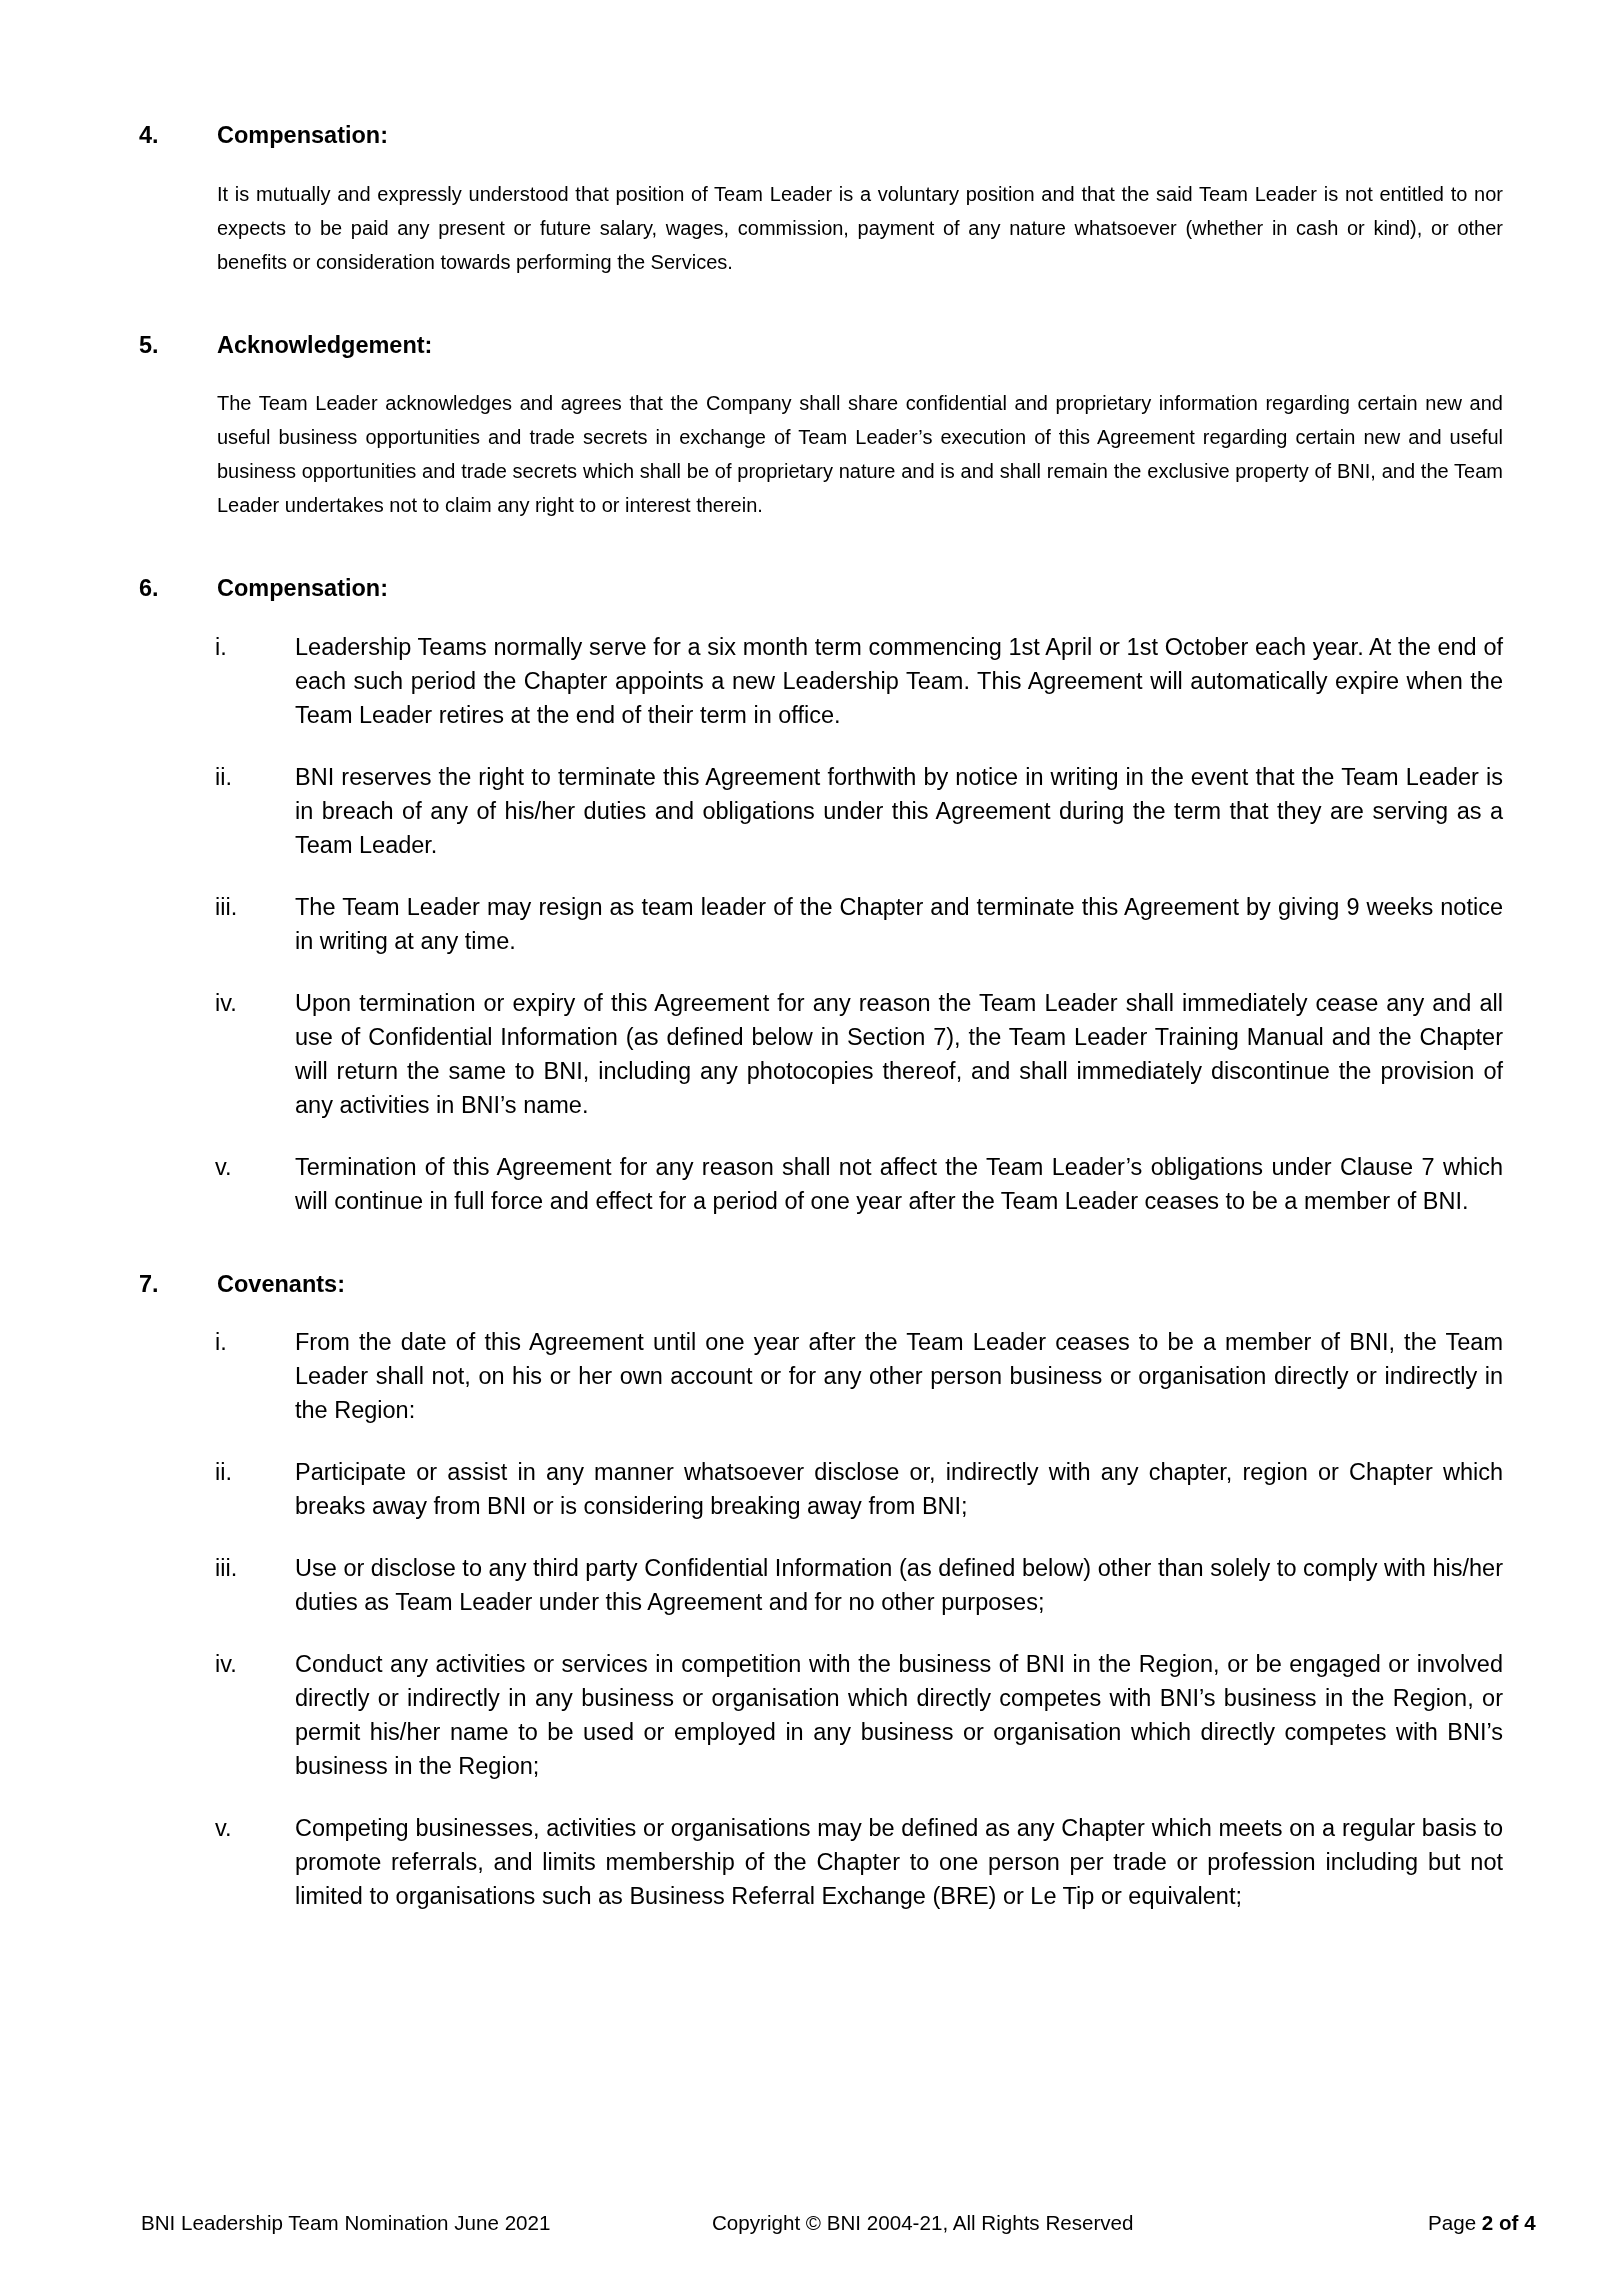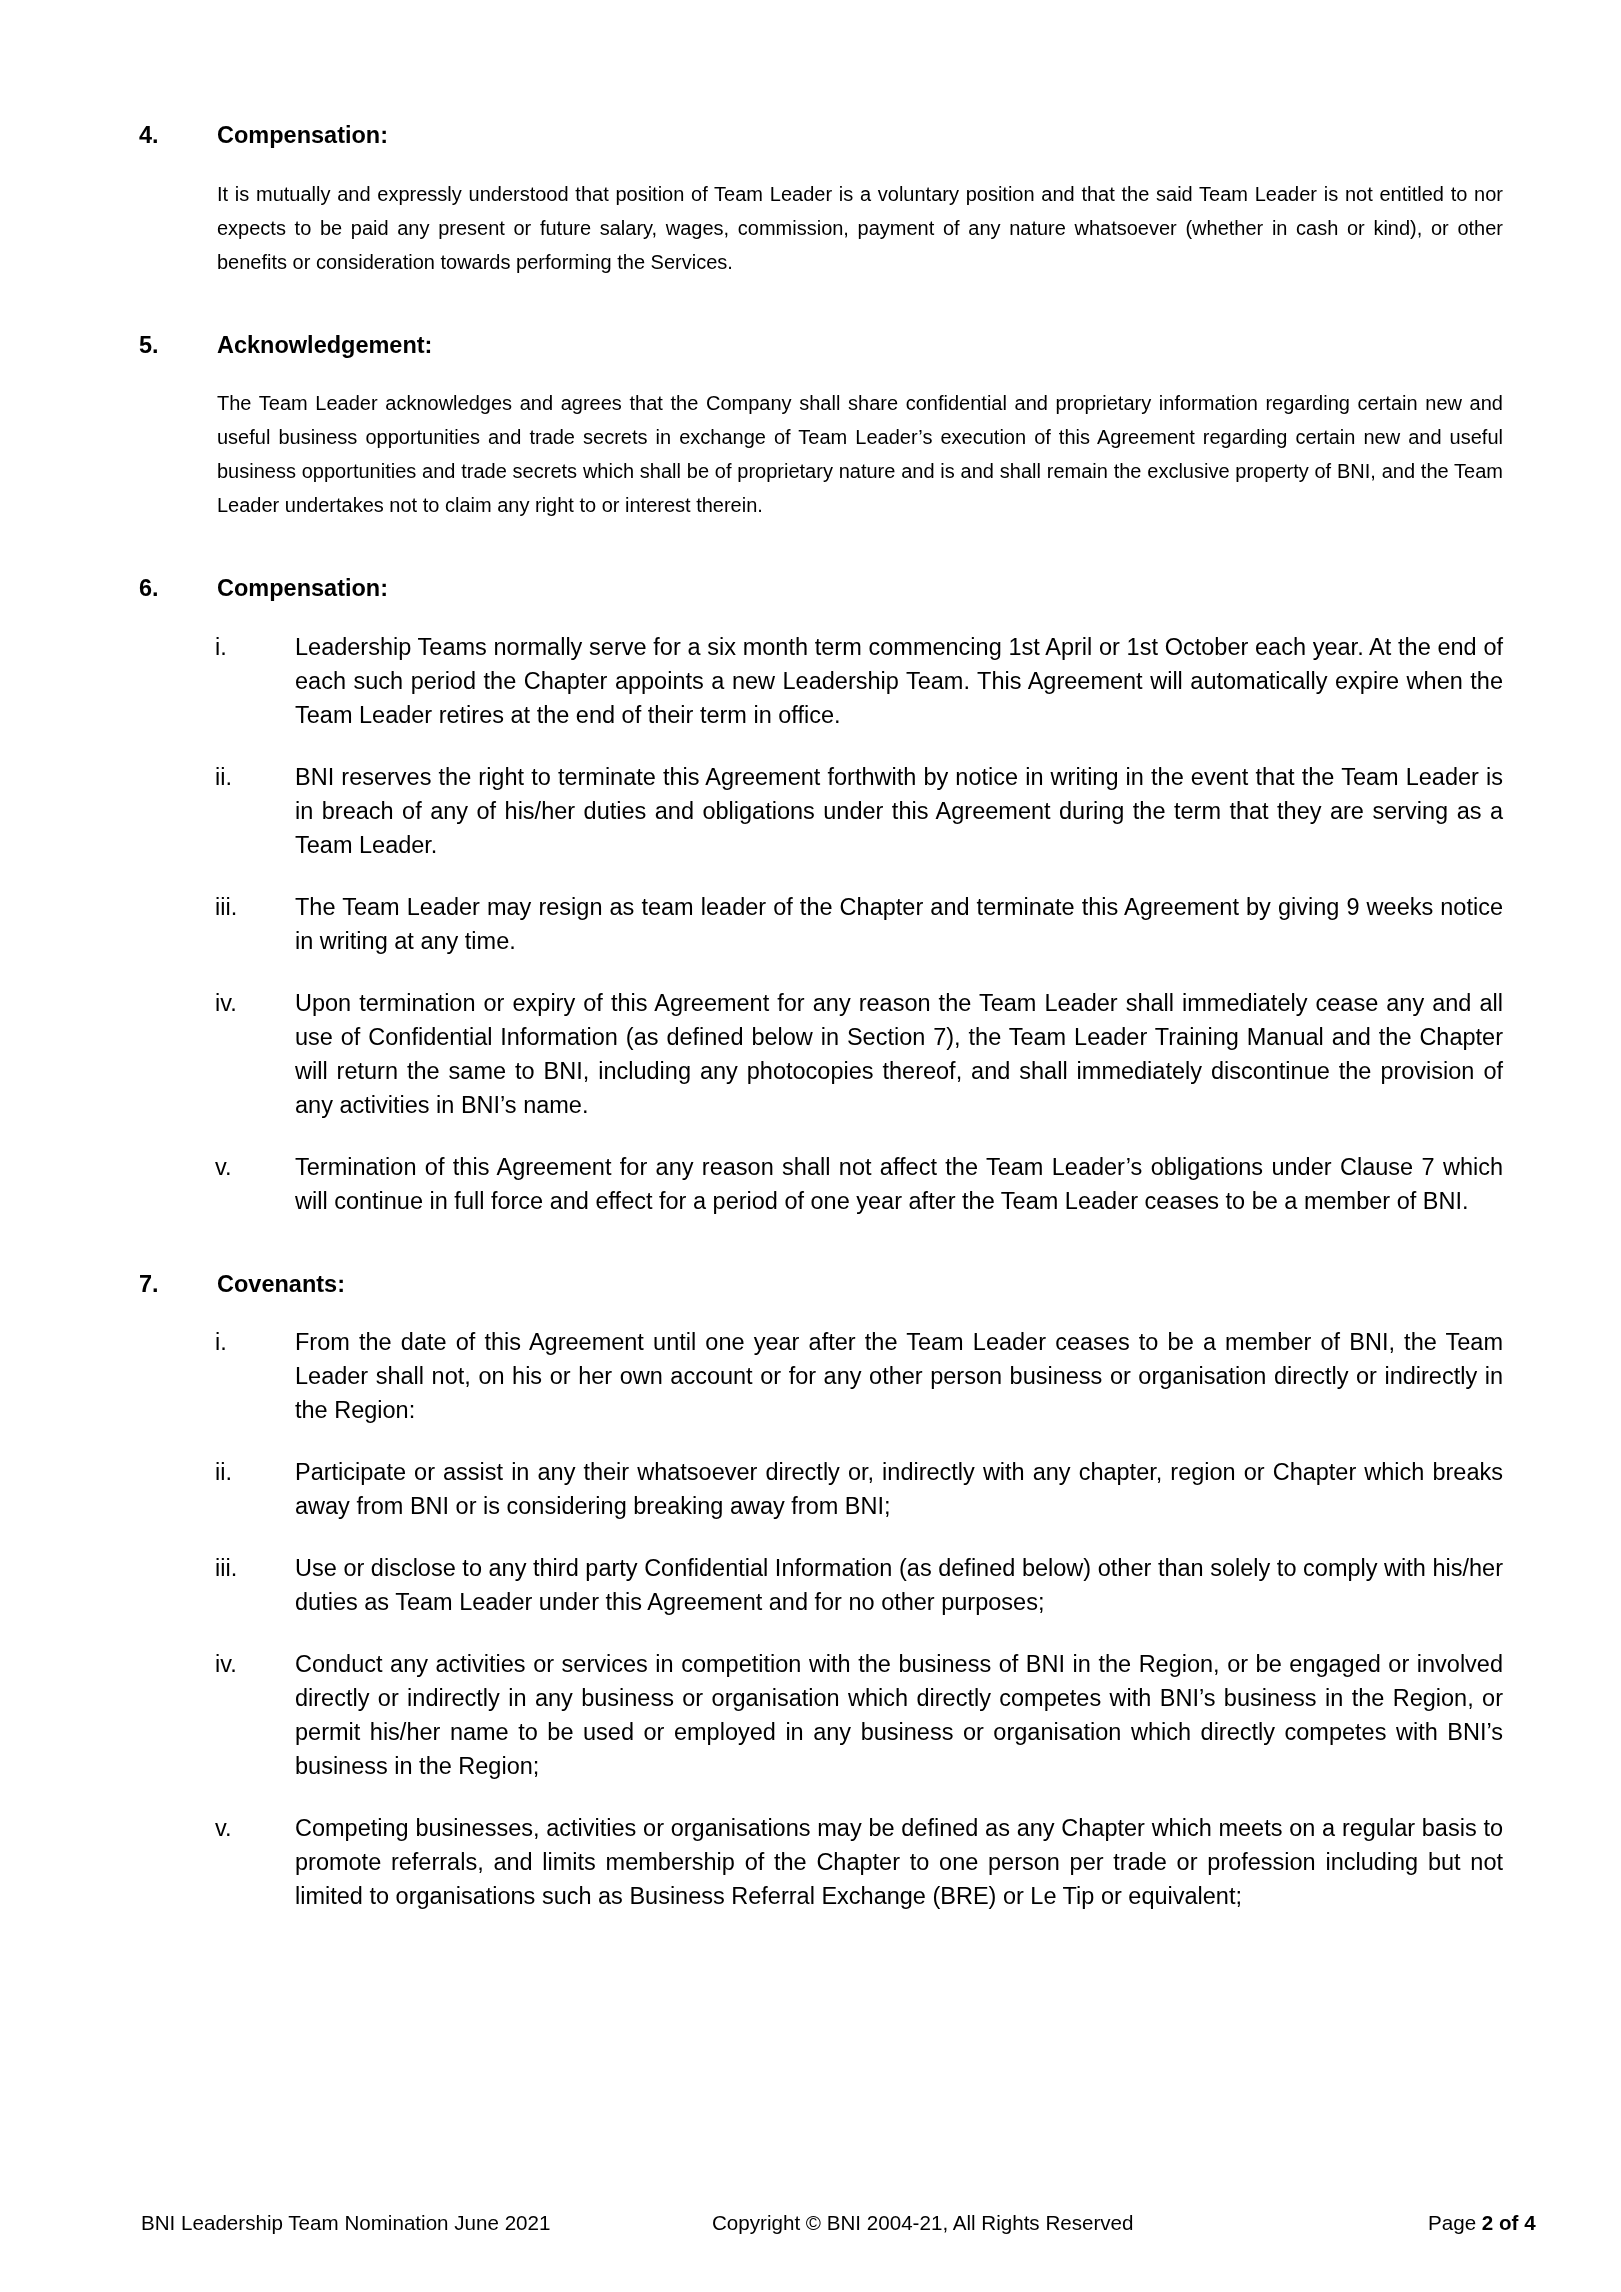--- a/index.html
+++ b/index.html
@@ -81,21 +81,21 @@
         <span class="sec-num">7.</span>
         <span class="sec-title">Covenants:</span>
       </div>
       <div class="list">
         <div class="item">
           <span class="item-num">i.</span>
           <span class="item-text">From the date of this Agreement until one year after the Team Leader ceases to be a member of BNI, the Team Leader shall not, on his or her own account or for any other person business or organisation directly or indirectly in the Region:</span>
         </div>
         <div class="item">
           <span class="item-num">ii.</span>
-          <span class="item-text">Participate or assist in any their whatsoever directly or, indirectly with any chapter, region or Chapter which breaks away from BNI or is considering breaking away from BNI;</span>
+          <span class="item-text">Participate or assist in any manner whatsoever disclose or, indirectly with any chapter, region or Chapter which breaks away from BNI or is considering breaking away from BNI;</span>
         </div>
         <div class="item">
           <span class="item-num">iii.</span>
           <span class="item-text">Use or disclose to any third party Confidential Information (as defined below) other than solely to comply with his/her duties as Team Leader under this Agreement and for no other purposes;</span>
         </div>
         <div class="item">
           <span class="item-num">iv.</span>
           <span class="item-text">Conduct any activities or services in competition with the business of BNI in the Region, or be engaged or involved directly or indirectly in any business or organisation which directly competes with BNI’s business in the Region, or permit his/her name to be used or employed in any business or organisation which directly competes with BNI’s business in the Region;</span>
         </div>
         <div class="item">

